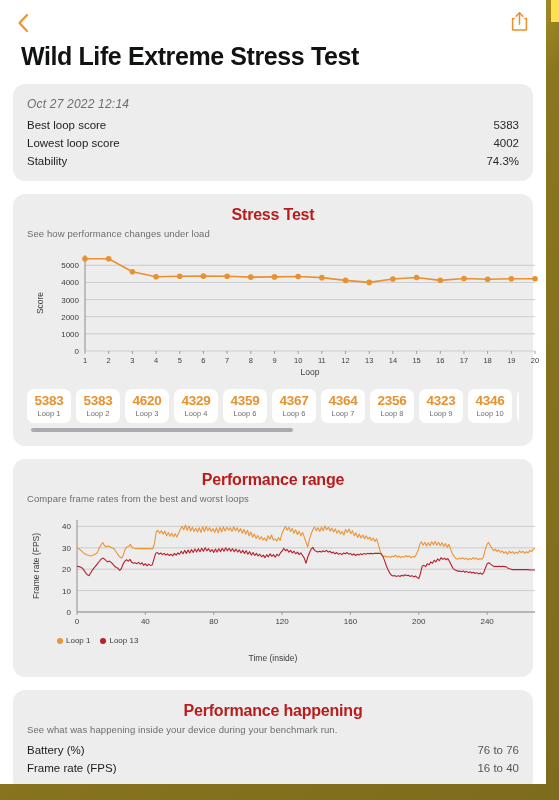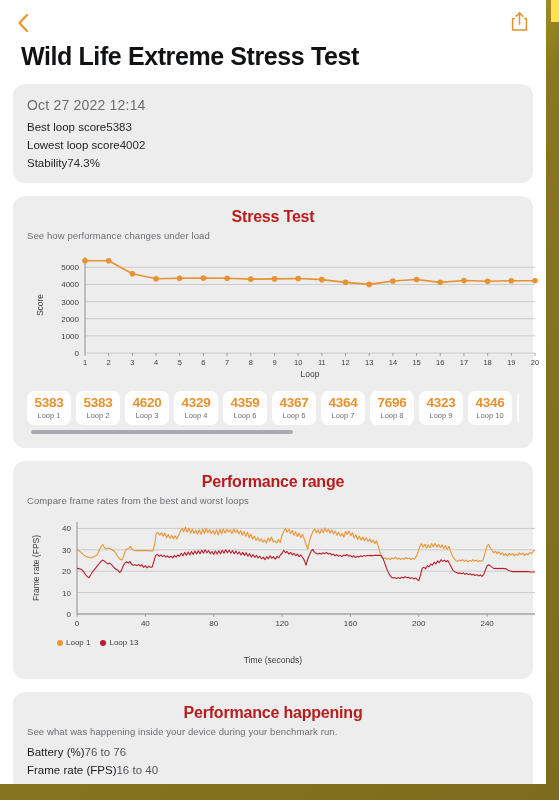--- a/index.html
+++ b/index.html
@@ -69,27 +69,28 @@
     letter-spacing: -0.2px;
     text-align: center;
   }
   .card-sub {
     font-size: 9.5px;
     color: #6c6d70;
     margin-top: 4px;
     letter-spacing: 0.1px;
   }
   .timestamp {
-    font-size: 14px;
+    font-size: 12px;
+    font-style: italic;
     color: #6c6d70;
     letter-spacing: 0.2px;
   }
   .kv-row {
     display: flex;
-    justify-content: flex-start;
+    justify-content: space-between;
     align-items: baseline;
     font-size: 11.5px;
     color: #1c1d1f;
     margin-top: 8px;
   }
   .kv-row .kv-val { color: #2a2b2d; }
   .kv-row.muted .kv-val { color: #55565a; }
   
   .chart-wrap { position: relative; margin-top: 10px; }
   .axis-label-x {
@@ -304,21 +305,21 @@
           </div>
           <div class="loop-chip">
             <div class="chip-score">4367</div>
             <div class="chip-label">Loop 6</div>
           </div>
           <div class="loop-chip">
             <div class="chip-score">4364</div>
             <div class="chip-label">Loop 7</div>
           </div>
           <div class="loop-chip">
-            <div class="chip-score">7696</div>
+            <div class="chip-score">2356</div>
             <div class="chip-label">Loop 8</div>
           </div>
           <div class="loop-chip">
             <div class="chip-score">4323</div>
             <div class="chip-label">Loop 9</div>
           </div>
           <div class="loop-chip">
             <div class="chip-score">4346</div>
             <div class="chip-label">Loop 10</div>
           </div>
@@ -372,21 +373,21 @@
       <div class="legend-item">
         <span class="legend-dot" style="background:#ec9434"></span>
         <span class="legend-text">Loop 1</span>
       </div>
       <div class="legend-item">
         <span class="legend-dot" style="background:#b81f2b"></span>
         <span class="legend-text">Loop 13</span>
       </div>
     </div>
 
-    <div class="axis-label-x" style="margin-top:8px;">Time (seconds)</div>
+    <div class="axis-label-x" style="margin-top:8px;">Time (inside)</div>
   </div>
 
   <div class="card" style="padding-bottom:18px;">
     <div class="card-title">Performance happening</div>
     <div class="card-sub">See what was happening inside your device during your benchmark run.</div>
     <div class="kv-row muted" style="margin-top:9px;">
       <span>Battery (%)</span>
       <span class="kv-val">76 to 76</span>
     </div>
     <div class="kv-row muted" style="margin-top:6px;">

